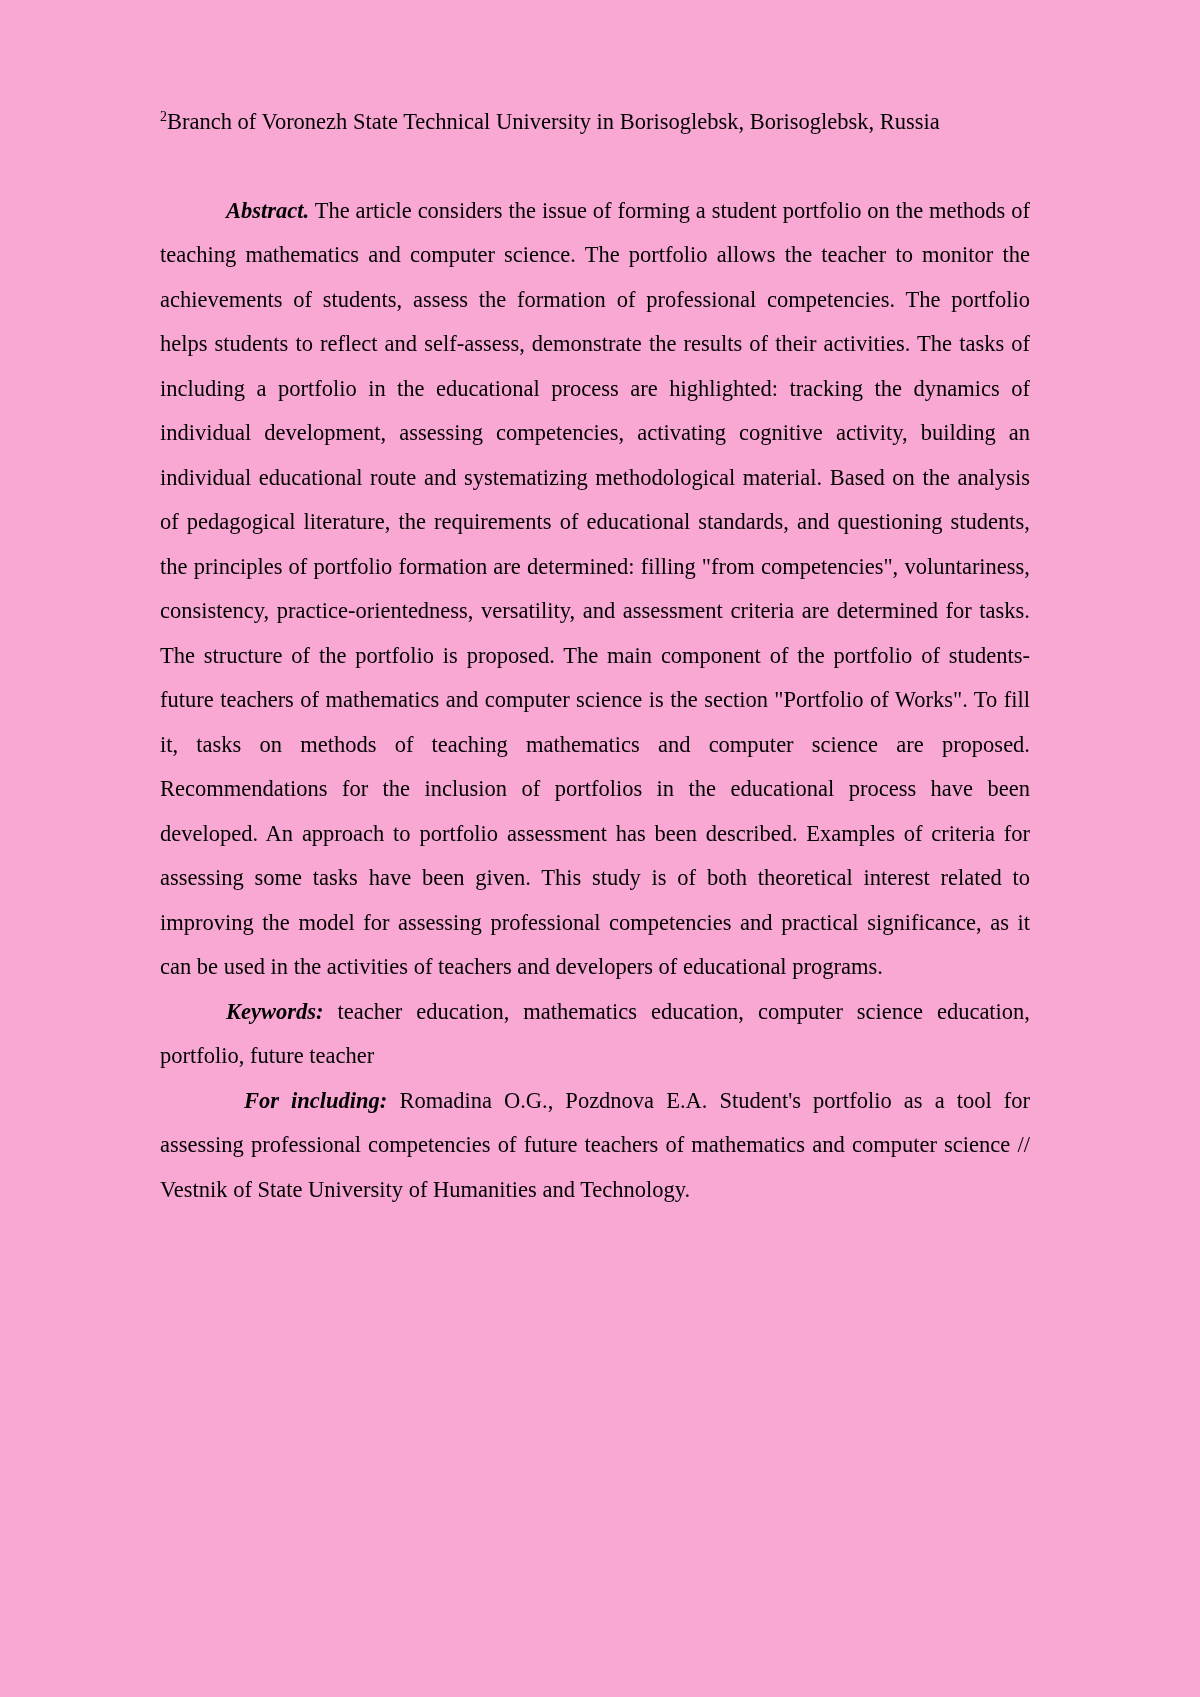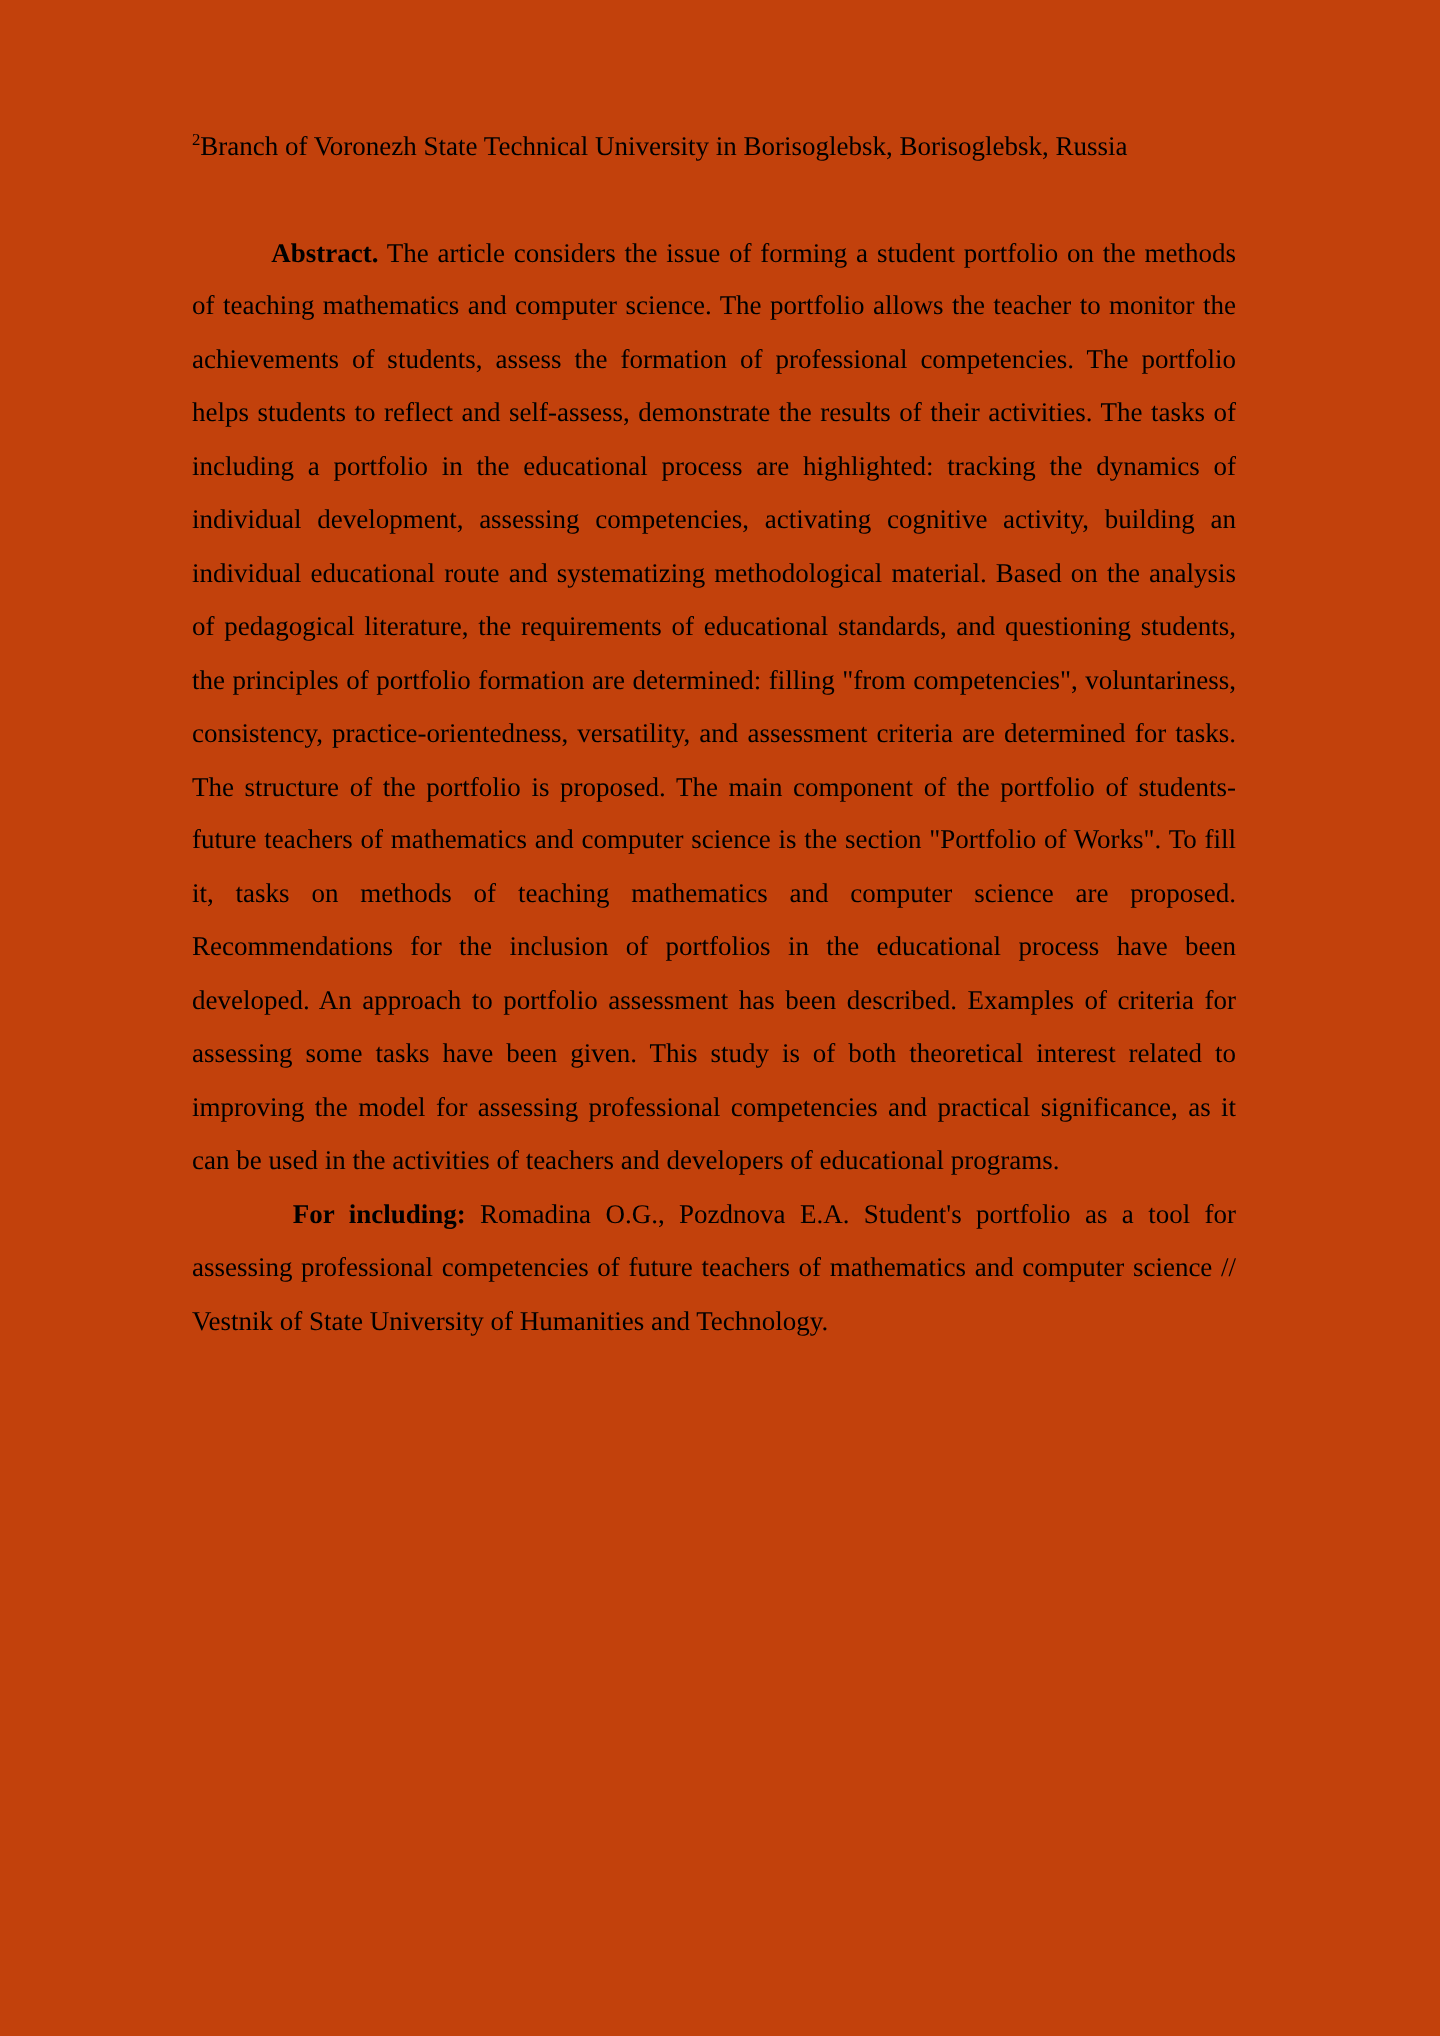--- a/index.html
+++ b/index.html
@@ -4,21 +4,21 @@
 <style>
   html, body {
     margin: 0;
     padding: 0;
     background: #ffffff;
   }
   .page {
     position: relative;
     width: 1200px;
     min-height: 1697px;
-    background: #c2410c;
+    background: #f9a8d4;
     box-sizing: border-box;
     padding: 100px 170px 80px 160px;
     font-family: "Liberation Serif", "DejaVu Serif", serif;
     font-size: 22.5px;
     line-height: 44.5px;
     color: #000000;
   }
   .para {
     margin: 0;
     text-align: justify;
@@ -27,33 +27,35 @@
     text-indent: 66px;
   }
   .indent-lg {
     text-indent: 84px;
   }
   .gap-above {
     margin-top: 44px;
   }
   .label {
     font-weight: bold;
+    font-style: italic;
   }
   sup.fn {
     font-size: 0.62em;
     line-height: 0;
     vertical-align: super;
   }
 </style>
 </head>
 <body>
 
 <div class="page">
 
   <p class="para"><sup class="fn">2</sup><span>Branch of Voronezh State Technical University in Borisoglebsk, Borisoglebsk, Russia</span></p>
 
 
   <p class="para indent gap-above"><span class="label">Abstract.</span> <span>The article considers the issue of forming a student portfolio on the methods of teaching mathematics and computer science. The portfolio allows the teacher to monitor the achievements of students, assess the formation of professional competencies. The portfolio helps students to reflect and self-assess, demonstrate the results of their activities. The tasks of including a portfolio in the educational process are highlighted: tracking the dynamics of individual development, assessing competencies, activating cognitive activity, building an individual educational route and systematizing methodological material. Based on the analysis of pedagogical literature, the requirements of educational standards, and questioning students, the principles of portfolio formation are determined: filling "from competencies", voluntariness, consistency, practice-orientedness, versatility, and assessment criteria are determined for tasks. The structure of the portfolio is proposed. The main component of the portfolio of students-future teachers of mathematics and computer science is the section "Portfolio of Works". To fill it, tasks on methods of teaching mathematics and computer science are proposed. Recommendations for the inclusion of portfolios in the educational process have been developed. An approach to portfolio assessment has been described. Examples of criteria for assessing some tasks have been given. This study is of both theoretical interest related to improving the model for assessing professional competencies and practical significance, as it can be used in the activities of teachers and developers of educational programs.</span></p>
 
+  <p class="para indent"><span class="label">Keywords:</span> <span>teacher education, mathematics education, computer science education, portfolio, future teacher</span></p>
 
   <p class="para indent-lg"><span class="label">For including:</span> <span>Romadina O.G., Pozdnova E.A. Student's portfolio as a tool for assessing professional competencies of future teachers of mathematics and computer science // Vestnik of State University of Humanities and Technology.</span></p>
 
 </div>
 
 </body></html>

